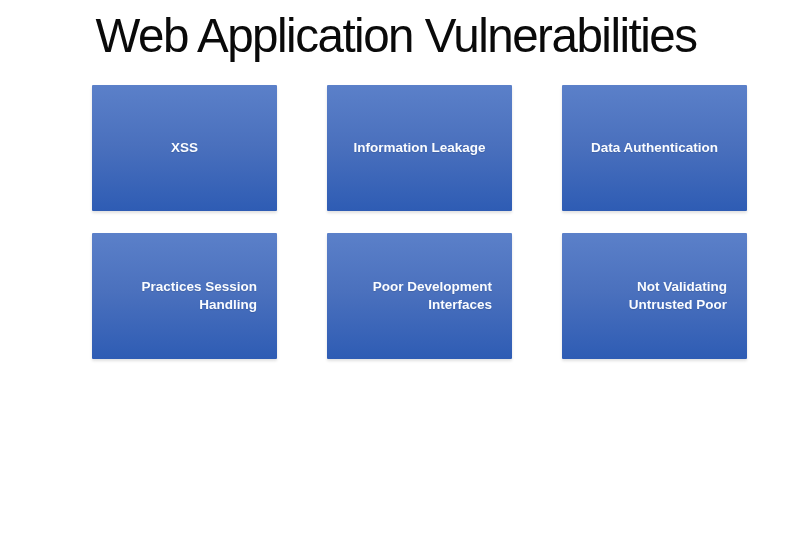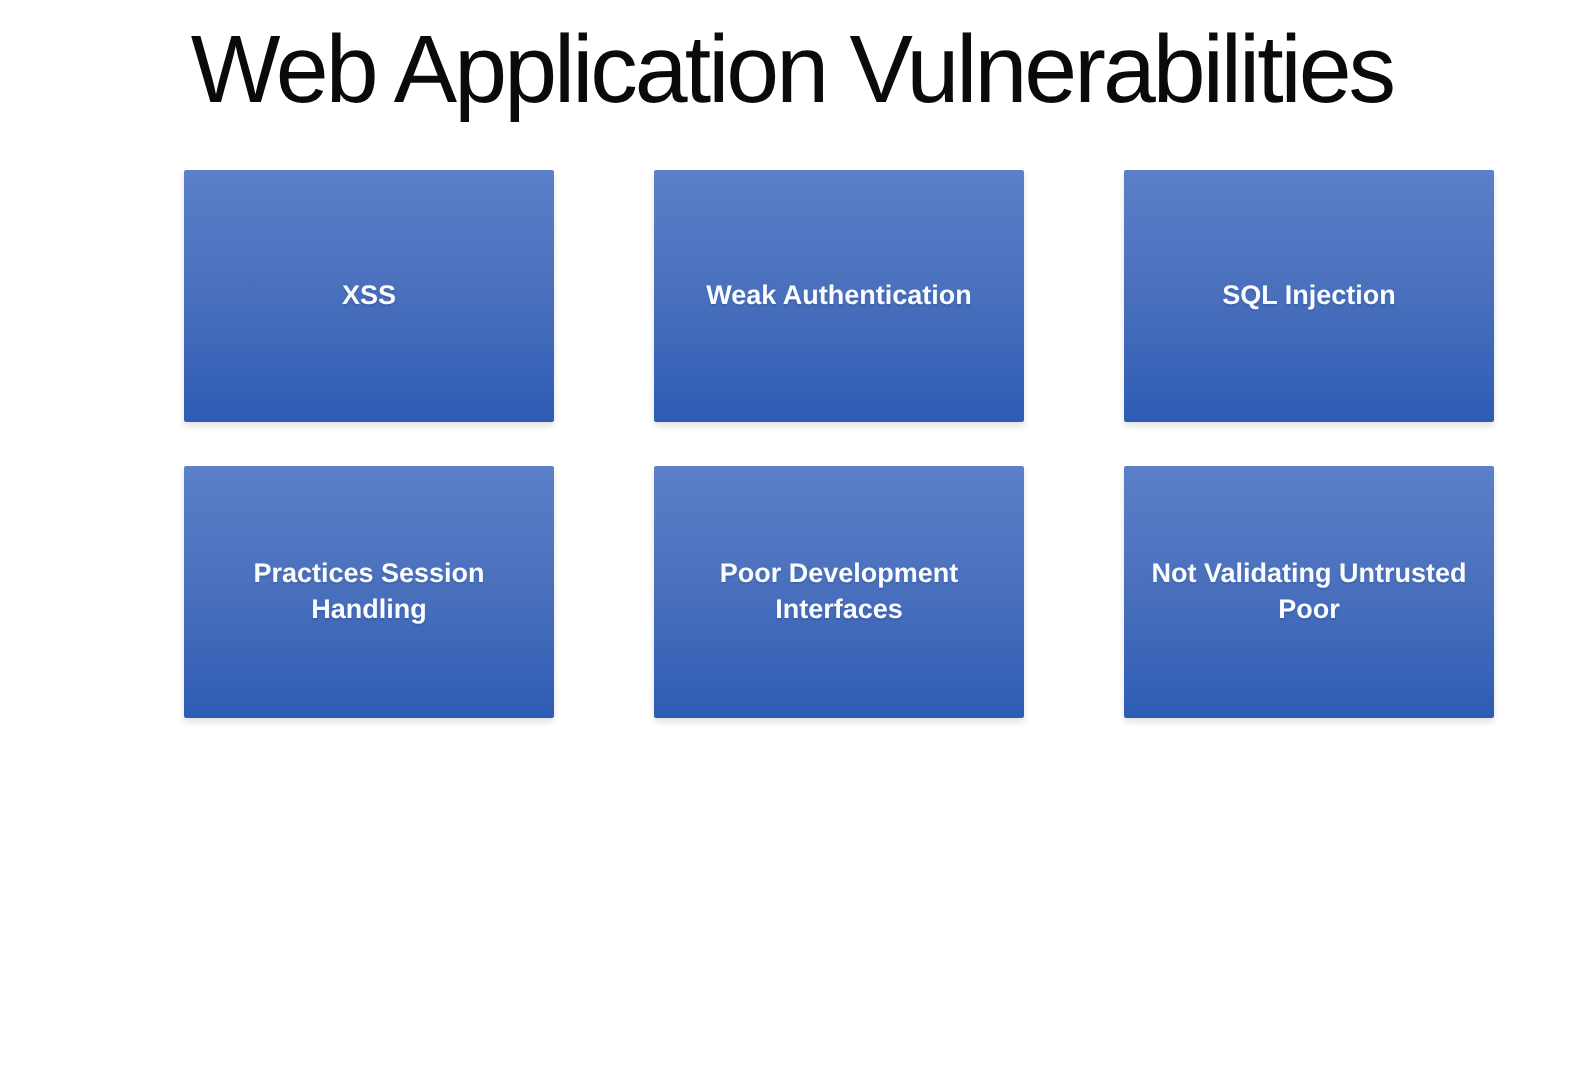--- a/index.html
+++ b/index.html
@@ -43,22 +43,22 @@
     grid-template-rows: repeat(3, 126px);
     column-gap: 22px;
     row-gap: 22px;
   }
   .vuln-box {
     background: linear-gradient(180deg, #5b80c9 0%, #4a70bd 48%, #2e5cb4 100%);
     border-radius: 1px;
     display: flex;
     align-items: center;
     justify-content: center;
-    text-align: center;
-    padding: 0 10px;
+    text-align: right;
+    padding: 0 20px;
     box-sizing: border-box;
     box-shadow: 0 2px 3px rgba(0,0,0,0.12);
     margin-left: 28px;
   }
   .vuln-box .label {
     color: #fafcff;
     font-size: 13.5px;
     font-weight: 700;
     line-height: 1.3;
     text-shadow: 0 1px 1px rgba(0,0,0,0.12);
@@ -68,24 +68,24 @@
 <body>
 
 <div class="slide">
   <div class="slide-title">Web Application Vulnerabilities</div>
 
   <div class="vuln-grid">
     <div class="vuln-box">
       <span class="label">XSS</span>
     </div>
     <div class="vuln-box">
-      <span class="label">Weak Authentication</span>
+      <span class="label">Information Leakage</span>
     </div>
     <div class="vuln-box">
-      <span class="label">SQL Injection</span>
+      <span class="label">Data Authentication</span>
     </div>
     <div class="vuln-box">
       <span class="label">Practices Session Handling</span>
     </div>
     <div class="vuln-box">
       <span class="label">Poor Development Interfaces</span>
     </div>
     <div class="vuln-box">
       <span class="label">Not Validating Untrusted Poor</span>
     </div>

